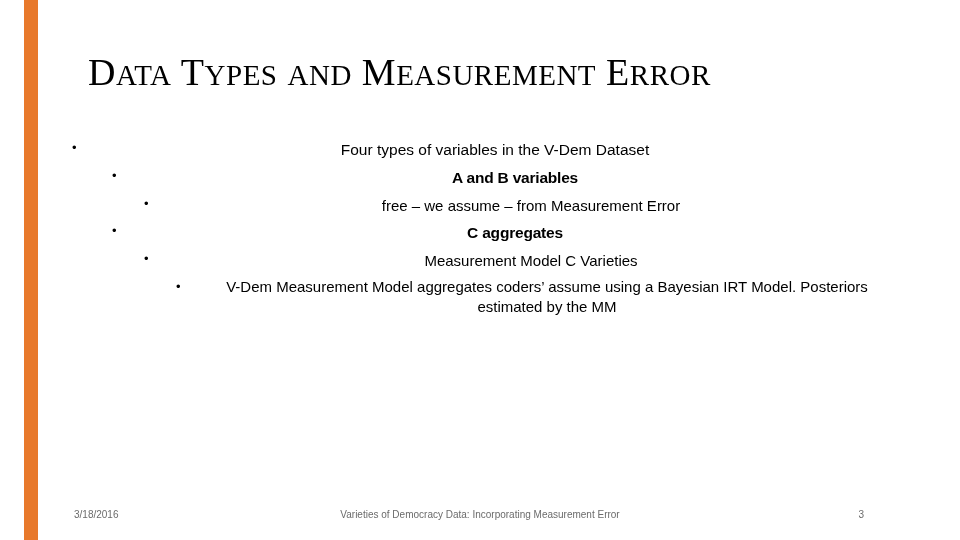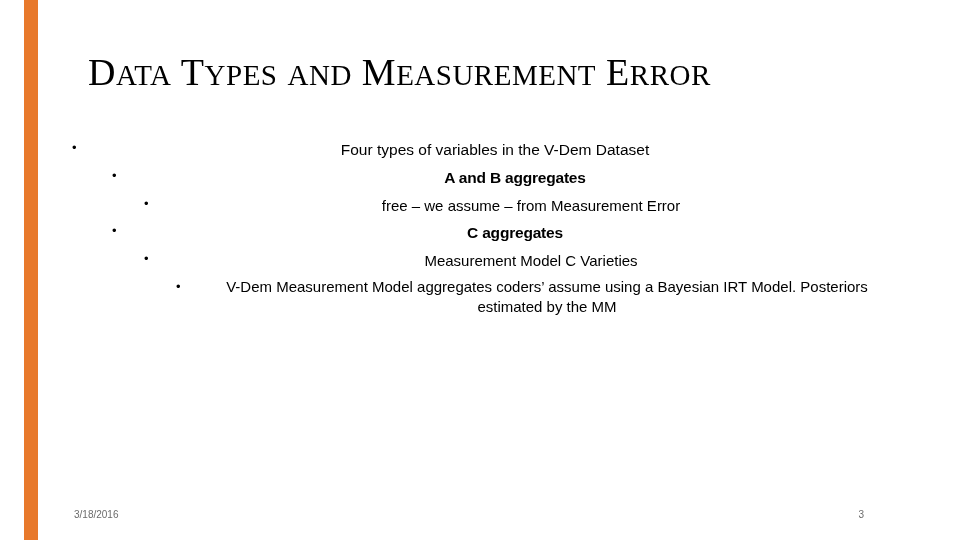--- a/index.html
+++ b/index.html
@@ -142,21 +142,21 @@
 
   <div class="body">
 
     <div class="bullet-row lvl1">
       <span class="bullet-mark">•</span>
       <span class="bullet-text">Four types of variables in the V-Dem Dataset</span>
     </div>
 
     <div class="bullet-row lvl2">
       <span class="bullet-mark">•</span>
-      <span class="bullet-text">A and B aggregates</span>
+      <span class="bullet-text">A and B variables</span>
     </div>
 
     <div class="bullet-row lvl3">
       <span class="bullet-mark">•</span>
       <span class="bullet-text">free – we assume – from Measurement Error</span>
     </div>
 
     <div class="bullet-row lvl2">
       <span class="bullet-mark">•</span>
       <span class="bullet-text">C aggregates</span>
@@ -169,16 +169,17 @@
 
     <div class="bullet-row lvl4">
       <span class="bullet-mark">•</span>
       <span class="bullet-text">V-Dem Measurement Model aggregates coders’ assume using a Bayesian IRT Model. Posteriors estimated by the MM</span>
     </div>
 
   </div>
 
   <div class="footer">
     <span class="footer-date">3/18/2016</span>
+    <span class="footer-center">Varieties of Democracy Data: Incorporating Measurement Error</span>
     <span class="footer-page">3</span>
   </div>
 
 </div>
 
 </body></html>

